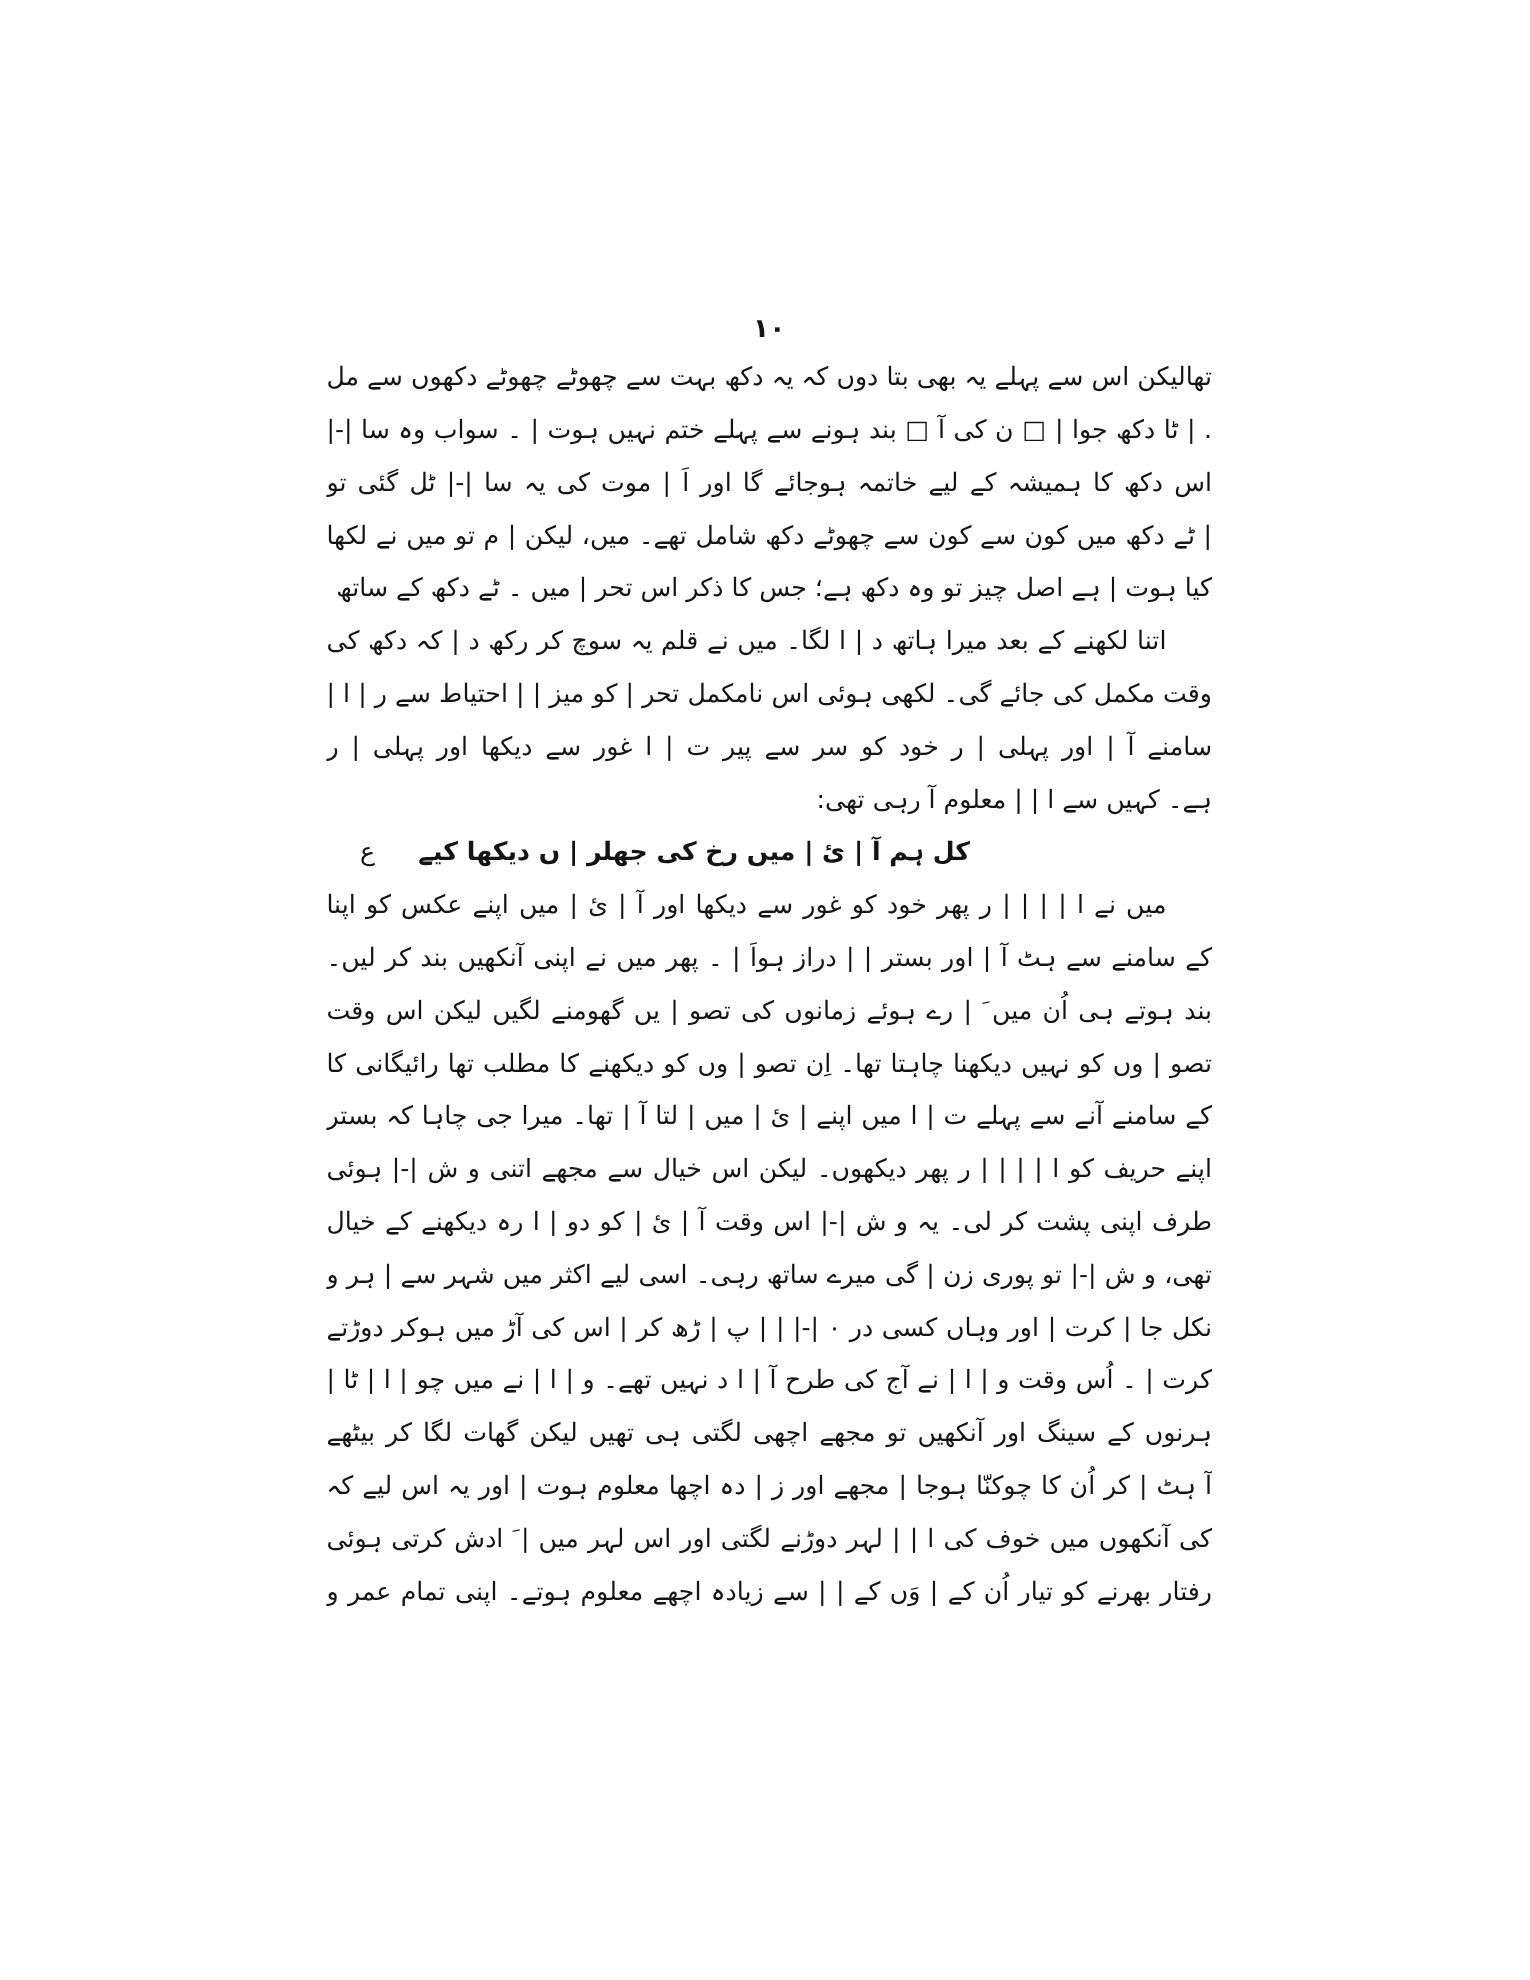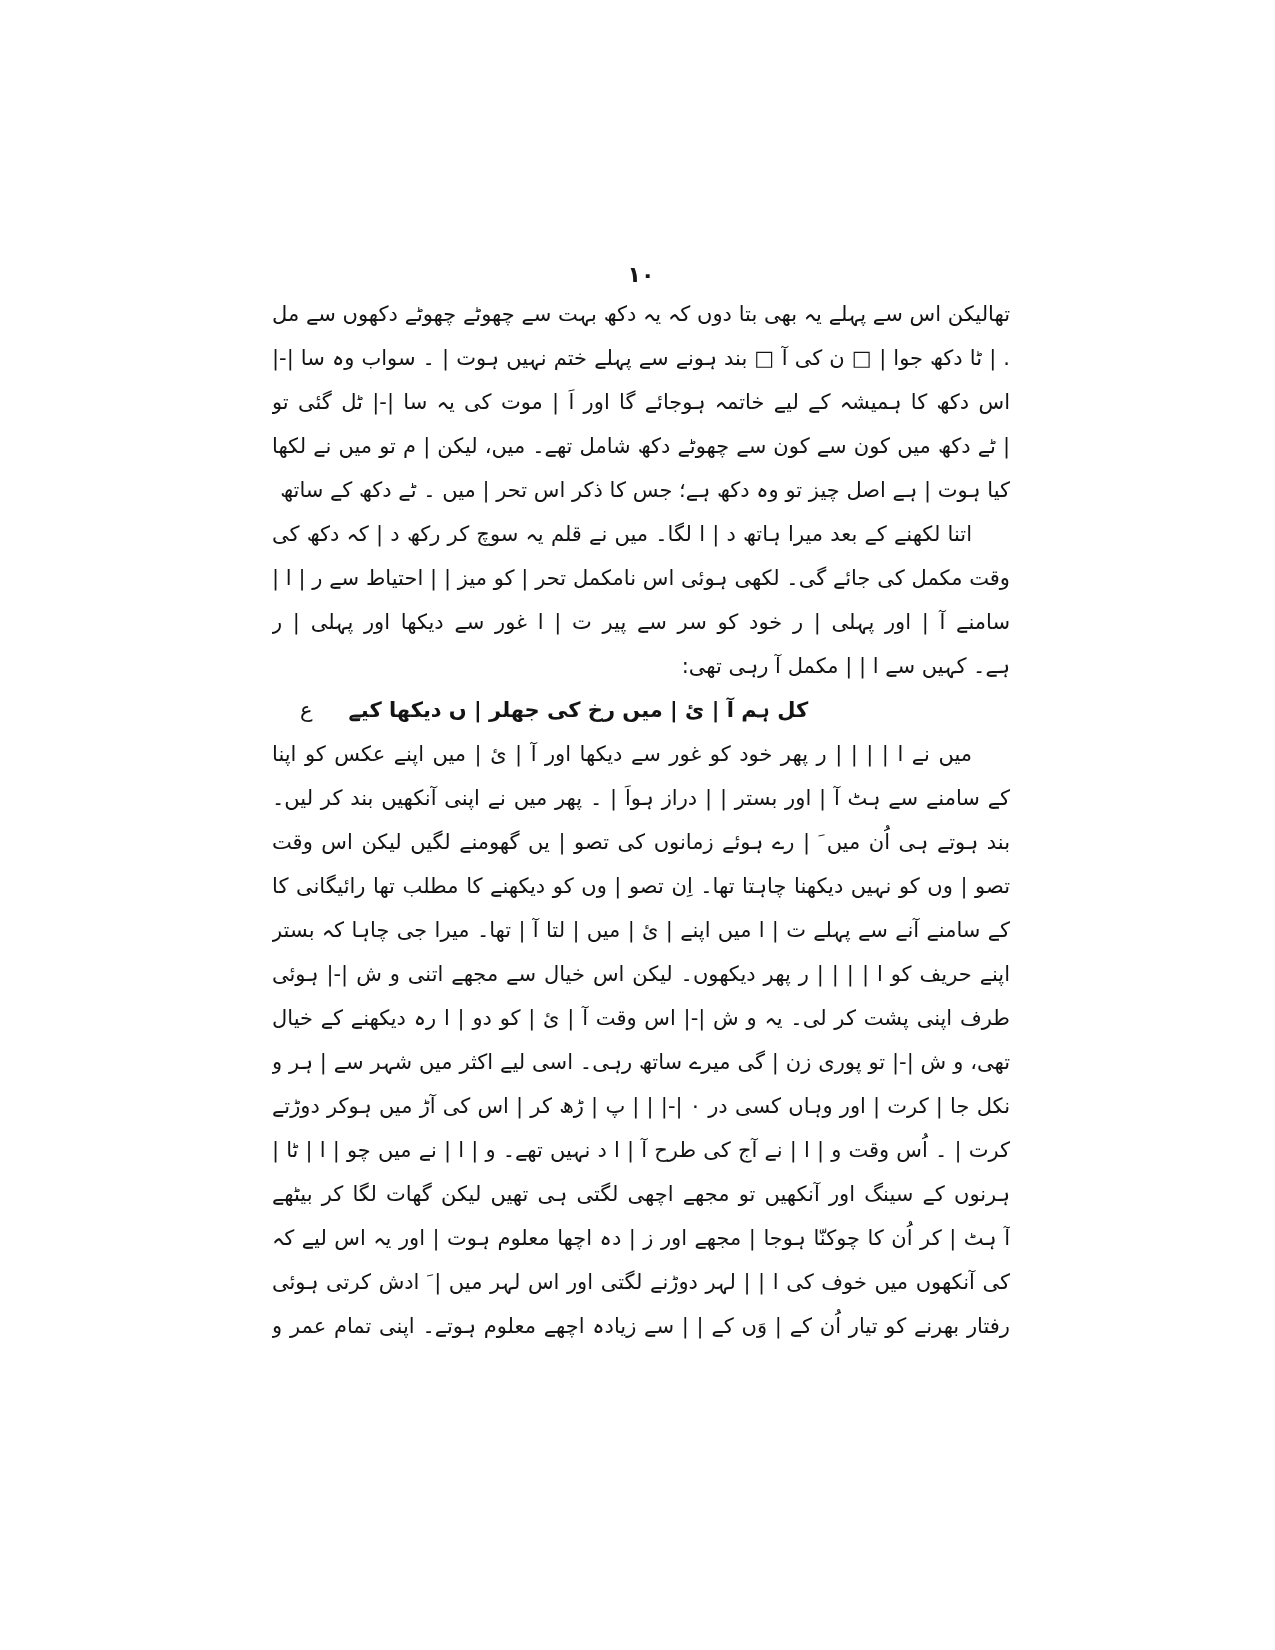--- a/index.html
+++ b/index.html
@@ -77,21 +77,21 @@
 
   <div class="text-column">
       <div class="text-line justify">تھالیکن اس سے پہلے یہ بھی بتا دوں کہ یہ دکھ بہت سے چھوٹے چھوٹے دکھوں سے مل کر بنا تھا، ا | |</div>
       <div class="text-line justify">. | ٹا دکھ جوا | □ ن کی آ □ بند ہونے سے پہلے ختم نہیں ہوت | ۔ سواب وہ سا |-| آنے ہی والی ہے ۔ | .</div>
       <div class="text-line justify">اس دکھ کا ہمیشہ کے لیے خاتمہ ہوجائے گا اور اَ | موت کی یہ سا |-| ٹل گئی تو بتاؤں گا کہ میرے اس</div>
       <div class="text-line justify">| ٹے دکھ میں کون سے کون سے چھوٹے دکھ شامل تھے۔ میں، لیکن | م تو میں نے لکھا ہی نہیں | | | م سے</div>
       <div class="text-line right">کیا ہوت | ہے اصل چیز تو وہ دکھ ہے؛ جس کا ذکر اس تحر | میں ۔ ٹے دکھ کے ساتھ کیا جا رہا ہے۔ ‘‘</div>
       <div class="text-line justify indent">اتنا لکھنے کے بعد میرا ہاتھ د | ا لگا۔ میں نے قلم یہ سوچ کر رکھ د | کہ دکھ کی یہ تحر | کسی اور</div>
       <div class="text-line justify">وقت مکمل کی جائے گی۔ لکھی ہوئی اس نامکمل تحر | کو میز | | احتیاط سے ر | ا | کے بعد میں آ | ئ | کے</div>
       <div class="text-line justify">سامنے آ | اور پہلی | ر خود کو سر سے پیر ت | ا غور سے دیکھا اور پہلی | ر محسوس کیا کہ عمر نے مجھ کو آ | یا</div>
-      <div class="text-line right">ہے۔ کہیں سے ا | | مکمل آ رہی تھی:</div>
+      <div class="text-line right">ہے۔ کہیں سے ا | | معلوم آ رہی تھی:</div>
       <div class="text-line verse-line">
         <span>ع</span>
         <span class="verse-text">کل ہم آ | ئ | میں رخ کی جھلر | ں دیکھا کیے</span>
       </div>
       <div class="text-line justify indent">میں نے ا | | | | ر پھر خود کو غور سے دیکھا اور آ | ئ | میں اپنے عکس کو اپنا حریف جان کر اس</div>
       <div class="text-line justify">کے سامنے سے ہٹ آ | اور بستر | | دراز ہواَ | ۔ پھر میں نے اپنی آنکھیں بند کر لیں۔ آنکھوں کے</div>
       <div class="text-line justify">بند ہوتے ہی اُن میں َ | رے ہوئے زمانوں کی تصو | یں گھومنے لگیں لیکن اس وقت میں اُن</div>
       <div class="text-line justify">تصو | وں کو نہیں دیکھنا چاہتا تھا۔ اِن تصو | وں کو دیکھنے کا مطلب تھا رائیگانی کا ایسا رنج جسے آ | ٓ |</div>
       <div class="text-line justify">کے سامنے آنے سے پہلے ت | ا میں اپنے | ئ | میں | لتا آ | تھا۔ میرا جی چاہا کہ بستر سے اٹھ کر میں</div>
       <div class="text-line justify">اپنے حریف کو ا | | | | ر پھر دیکھوں۔ لیکن اس خیال سے مجھے اتنی و ش |-| ہوئی کہ میں نے آ | ئ | کی</div>

